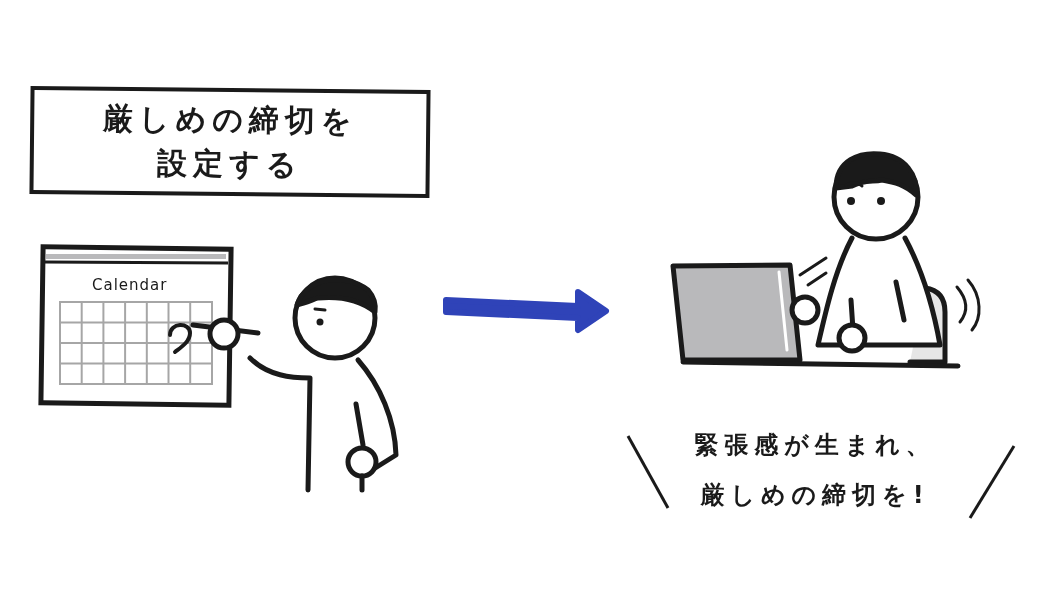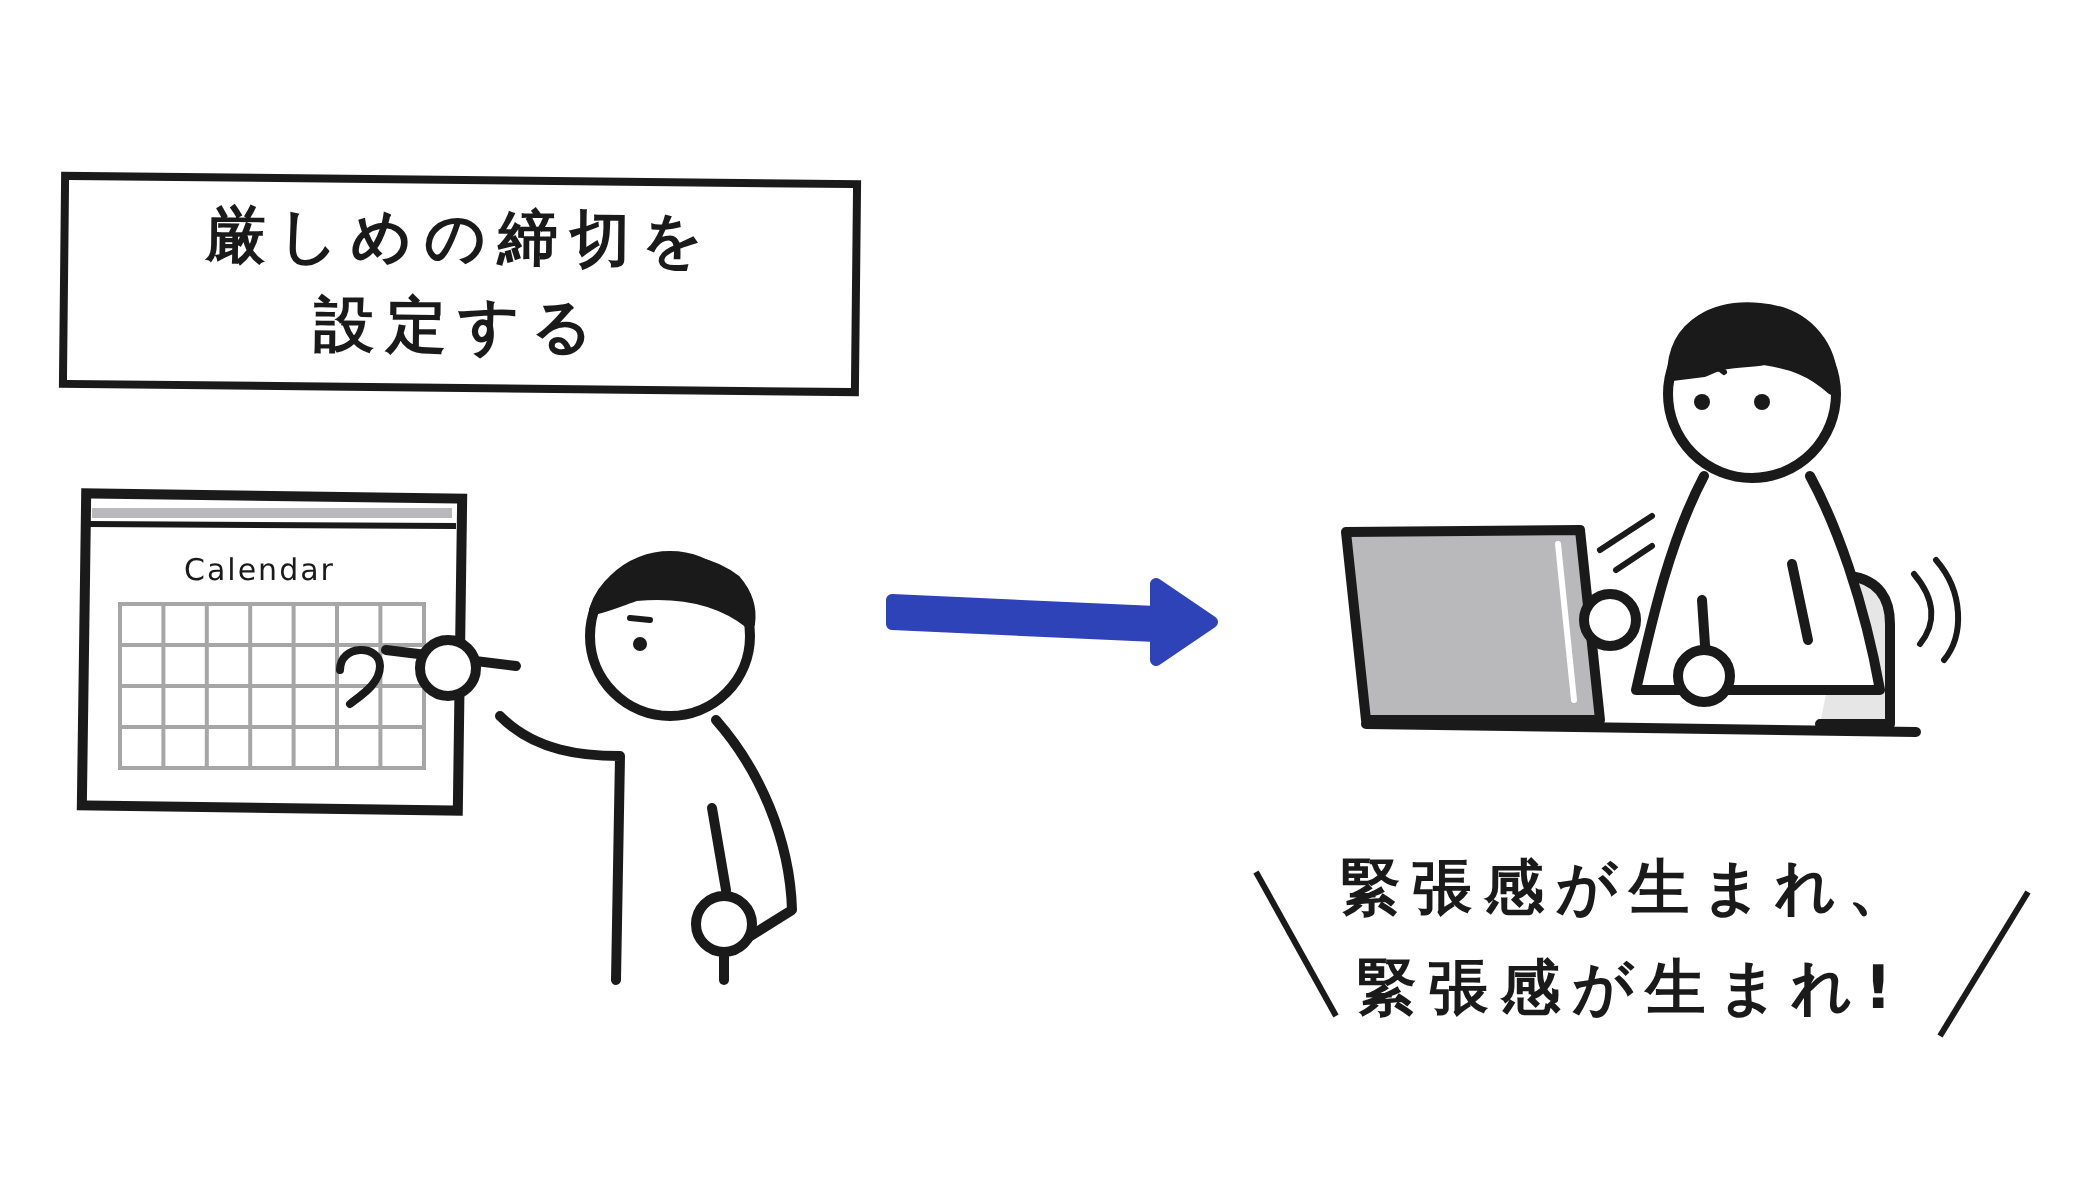--- a/index.html
+++ b/index.html
@@ -9,21 +9,21 @@
   .title-box {
     left: 30px; top: 88px; width: 392px; height: 100px;
     border: 4px solid #1a1a1a; background: #fff;
     transform: rotate(0.6deg);
     display: flex; flex-direction: column; align-items: center; justify-content: center;
   }
   .title-line { font-size: 30px; font-weight: bold; letter-spacing: 6px; line-height: 44px; }
   .caption {
     left: 650px; top: 420px; width: 330px; text-align: center;
   }
-  .caption-line { font-size: 30px; font-weight: bold; letter-spacing: 6px; line-height: 50px; }
+  .caption-line { font-size: 24px; font-weight: bold; letter-spacing: 6px; line-height: 50px; }
   svg { position: absolute; left: 0; top: 0; }
   .cal-label { font-family: "DejaVu Sans", sans-serif; font-size: 15px; letter-spacing: 1px; }
 </style>
 </head>
 <body>
 
 <div class="abs title-box">
   <div class="title-line">厳しめの締切を</div>
   <div class="title-line">設定する</div>
 </div>
@@ -94,14 +94,14 @@
 
     <line x1="683" y1="362" x2="958" y2="366"></line>
   </g>
 
   <line x1="628" y1="436" x2="668" y2="508" stroke="#1a1a1a" stroke-width="3"></line>
   <line x1="1014" y1="446" x2="970" y2="518" stroke="#1a1a1a" stroke-width="3"></line>
 </svg>
 
 <div class="abs caption">
   <div class="caption-line">緊張感が生まれ、</div>
-  <div class="caption-line">緊張感が生まれ!</div>
+  <div class="caption-line">厳しめの締切を!</div>
 </div>
 
 </body></html>

